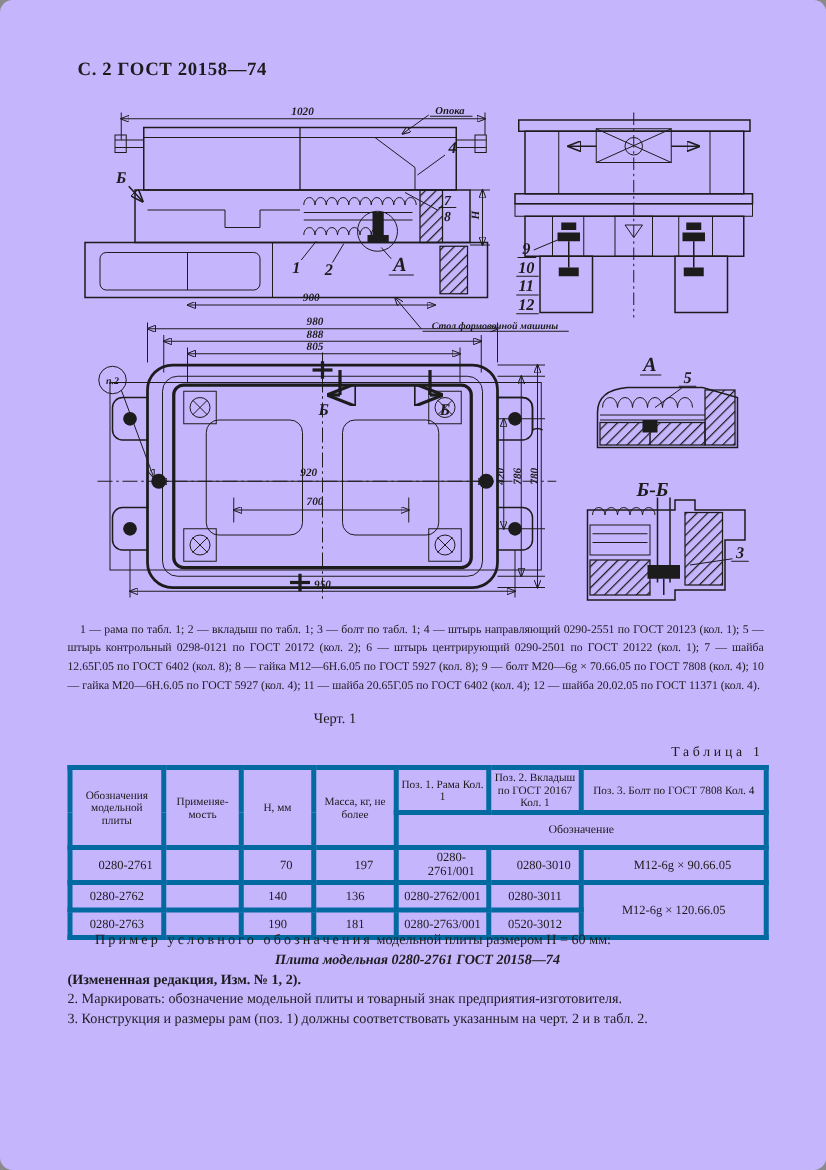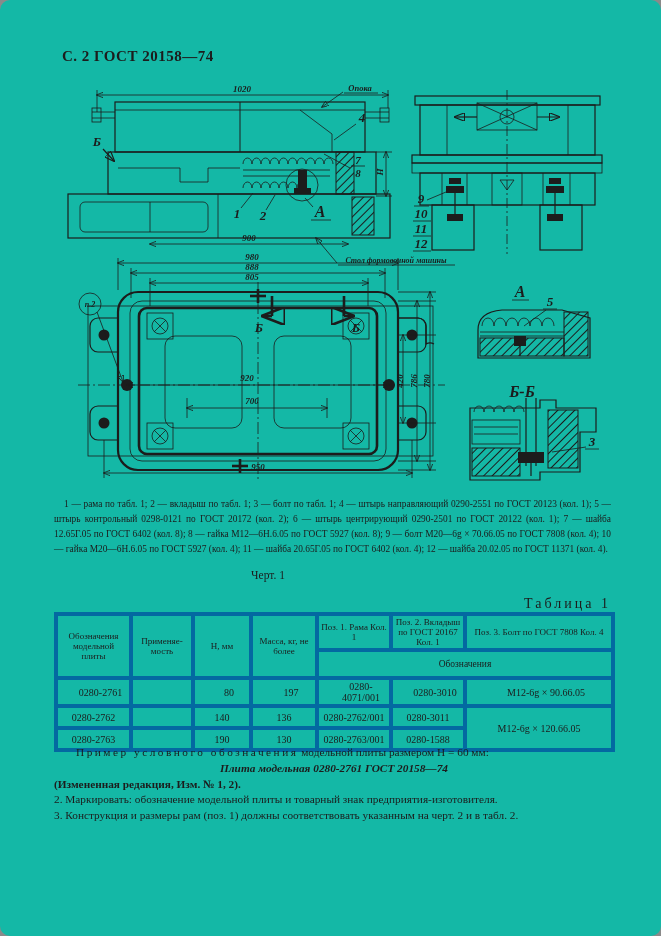--- a/index.html
+++ b/index.html
@@ -1,31 +1,31 @@
 <!DOCTYPE html>
 <html><head>
 <meta charset="utf-8">
 <style>
   html,body{margin:0;padding:0;background:#8a8a8a;}
   body{font-family:"Liberation Serif", serif;}
-  #page{position:relative;width:661px;height:936px;background:#14b8a6;border-radius:10px;overflow:hidden;color:#1c1c1c;}
+  #page{position:relative;width:661px;height:936px;background:#c4b5fd;border-radius:10px;overflow:hidden;color:#1c1c1c;}
   .abs{position:absolute;}
   #hdr{top:48px;left:62px;font-weight:bold;font-size:15px;letter-spacing:.5px;}
   #draw-svg{top:0;left:0;width:661px;height:936px;}
   svg line,svg path,svg rect,svg circle,svg polyline{stroke:#1c1c1c;fill:none;}
   .th2{stroke-width:2.2;} .th25{stroke-width:2.6;} .th12{stroke-width:1.2;} .th08{stroke-width:.8;}
   .fillk{fill:#1c1c1c;stroke:none;}
   .hatchf{fill:url(#h);stroke:#1c1c1c;stroke-width:1;}
   .dimt{font-family:"Liberation Serif",serif;font-style:italic;font-weight:bold;font-size:9px;fill:#1c1c1c;stroke:none;text-anchor:middle;}
   .lblt{font-family:"Liberation Serif",serif;font-style:italic;font-weight:bold;font-size:13px;fill:#1c1c1c;stroke:none;text-anchor:middle;}
   .lblbig{font-size:16px;}
   .small-note{font-size:8px;}
   #parts{top:497px;left:54px;width:557px;font-size:9.4px;line-height:1.58;text-align:justify;text-indent:10px;}
   #fig-cap{top:569px;left:0;width:536px;text-align:center;font-size:11.5px;}
-  #tbl-title{top:596px;left:0;width:611px;text-align:right;font-size:14px;letter-spacing:3px;}
+  #tbl-title{top:596px;left:0;width:611px;text-align:right;font-size:11px;letter-spacing:3px;}
   #tbl-wrap{top:612px;left:54px;width:557px;}
   table{border-collapse:collapse;width:557px;table-layout:fixed;border-top:3px solid #1c1c1c;border-bottom:3px solid #1c1c1c;}
   th,td{border:4px solid #0369a1;font-weight:normal;padding:1px 2px;}
   thead th{font-size:9px;text-align:center;vertical-align:middle;}
   tbody td{font-size:10px;text-align:center;height:16px;}
   tr.subhead th{height:22px;font-size:9.5px;}
   tbody tr:first-child td{border-top:2.5px solid #1c1c1c;padding-left:16px;}
   #notes{top:745px;left:54px;width:560px;font-size:11.3px;line-height:1.4;}
   .spaced{letter-spacing:2.5px;}
   .ex-line{text-indent:22px;}
@@ -330,49 +330,49 @@
         <tr>
           <th rowspan="2">Обозначения модельной плиты</th>
           <th rowspan="2">Применяе­мость</th>
           <th rowspan="2">Н, мм</th>
           <th rowspan="2">Масса, кг, не более</th>
           <th>Поз. 1. Рама Кол. 1</th>
           <th>Поз. 2. Вкладыш по ГОСТ 20167 Кол. 1</th>
           <th>Поз. 3. Болт по ГОСТ 7808 Кол. 4</th>
         </tr>
         <tr class="subhead">
-          <th colspan="3">Обозначения</th>
+          <th colspan="3">Обозначение</th>
         </tr>
       </thead>
       <tbody>
         <tr>
           <td>0280-2761</td>
           <td></td>
-          <td>80</td>
+          <td>70</td>
           <td>197</td>
-          <td>0280-4071/001</td>
+          <td>0280-2761/001</td>
           <td>0280-3010</td>
           <td>М12-6g × 90.66.05</td>
         </tr>
         <tr>
           <td>0280-2762</td>
           <td></td>
           <td>140</td>
           <td>136</td>
           <td>0280-2762/001</td>
           <td>0280-3011</td>
           <td rowspan="2">М12-6g × 120.66.05</td>
         </tr>
         <tr>
           <td>0280-2763</td>
           <td></td>
           <td>190</td>
-          <td>130</td>
+          <td>181</td>
           <td>0280-2763/001</td>
-          <td>0280-1588</td>
+          <td>0520-3012</td>
         </tr>
       </tbody>
     </table>
   </div>
 
   <div id="notes" class="abs">
     <p class="note-line ex-line"><span class="spaced">Пример условного обозначения</span> <span>модельной плиты размером Н = 60 мм:</span></p>
     <p class="note-line desig">Плита модельная 0280-2761 ГОСТ 20158—74</p>
     <p class="note-line bold">(Измененная редакция, Изм. № 1, 2).</p>
     <p class="note-line">2. Маркировать: обозначение модельной плиты и товарный знак предприятия-изготовителя.</p>

